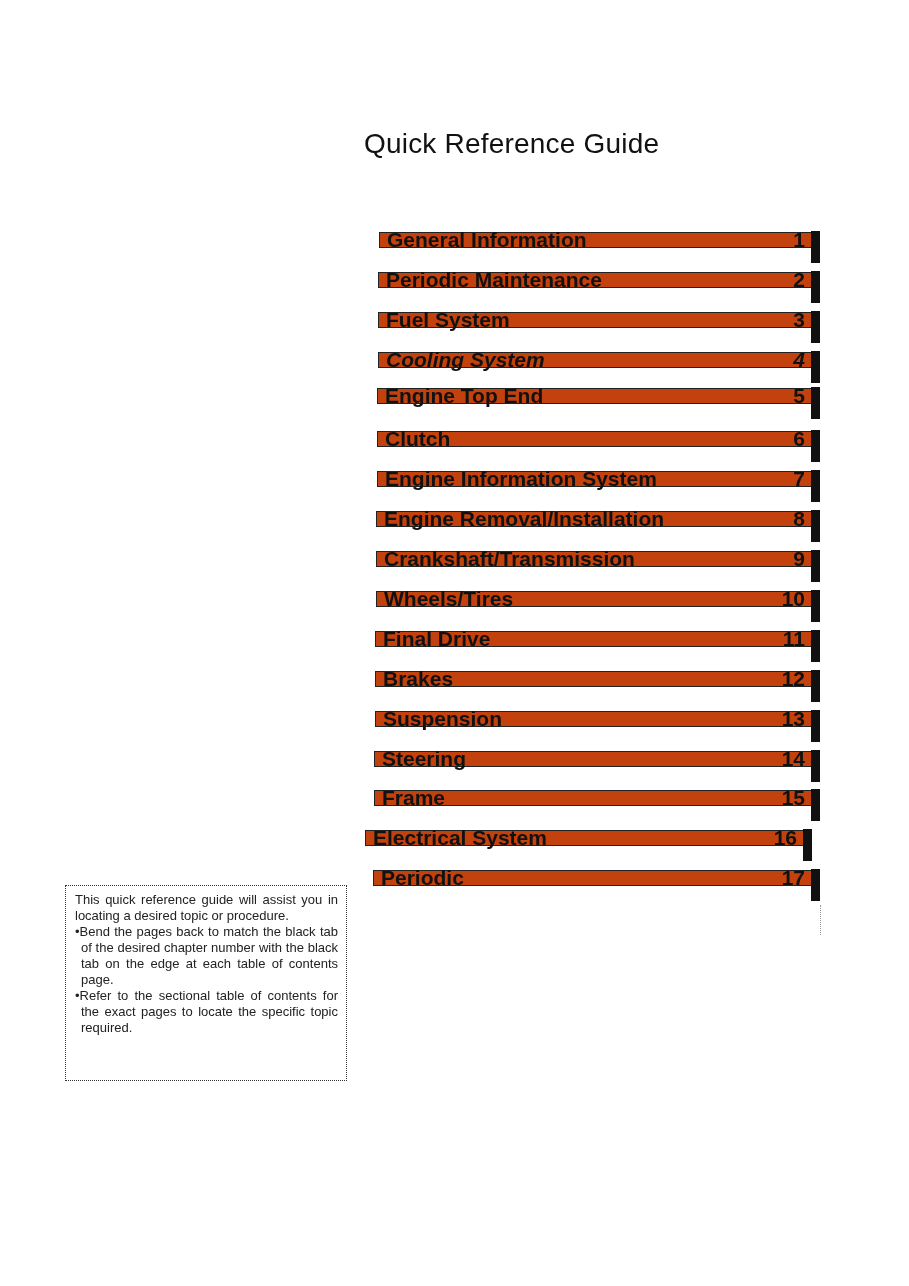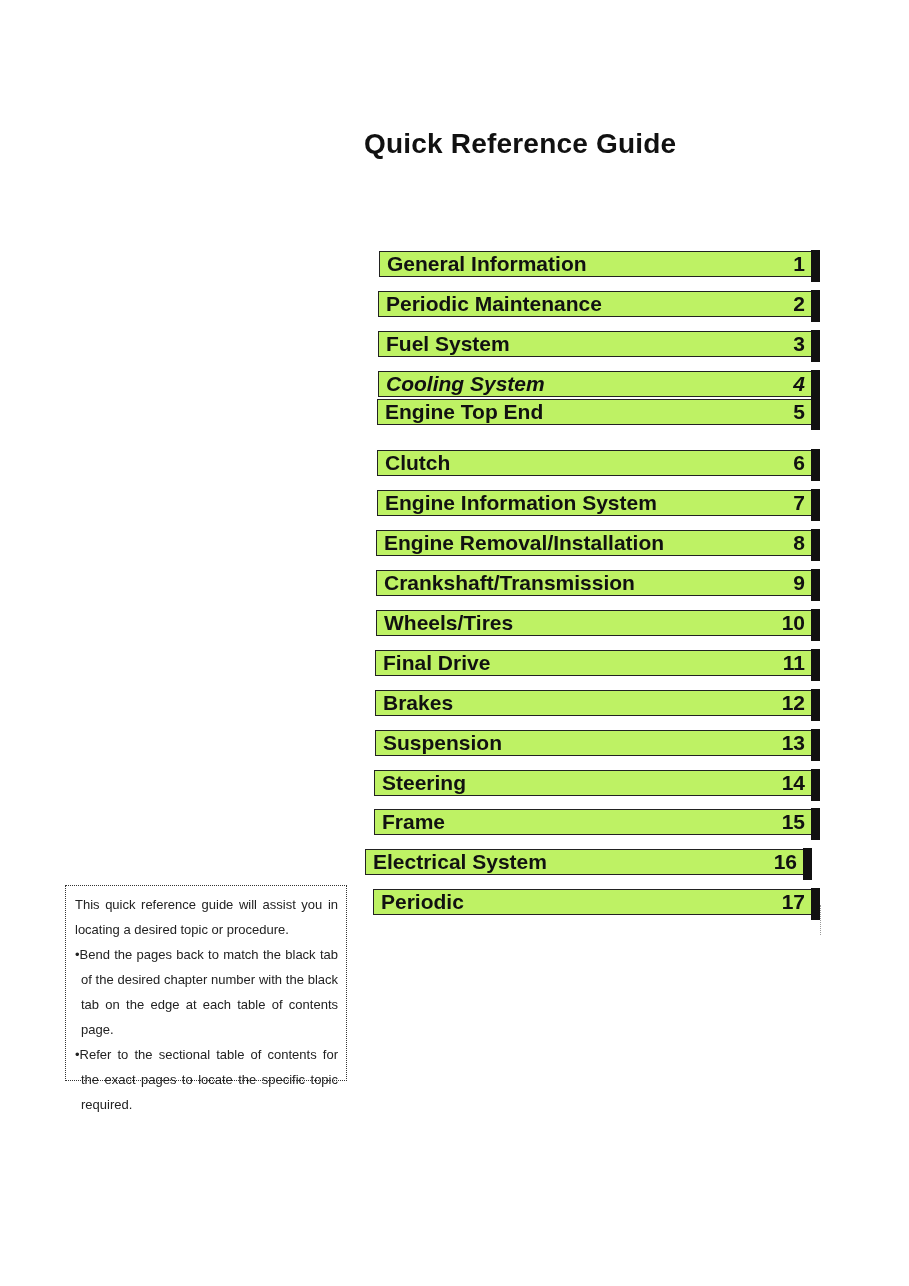--- a/index.html
+++ b/index.html
@@ -2,42 +2,42 @@
 <html><head>
 <meta charset="utf-8">
 <style>
   html, body { margin:0; padding:0; }
   body {
     width:909px; height:1286px; background:#ffffff; position:relative;
     font-family:"Liberation Sans", sans-serif; color:#111; overflow:hidden;
   }
   .title {
     position:absolute; left:364px; top:128px;
-    font-size:28px; font-weight:bold; letter-spacing:0.2px; color:#111;
+    font-size:28px; font-weight:normal; letter-spacing:0.2px; color:#111;
   }
   .toc { position:absolute; left:0; top:0; }
   .entry {
-    position:absolute; height:26px; box-sizing:border-box;
-    border:1.5px solid #222; background:#bef264;
-    display:flex; align-items:center;margin-top:19px;
+    position:absolute; height:16px; box-sizing:border-box;
+    border:1.5px solid #222; background:#c2410c;
+    display:flex; align-items:center;
   }
   .entry .label {
     font-size:21px; font-weight:bold; padding-left:7px; flex:1; white-space:nowrap;
     color:#111;
   }
   .entry .num {
     font-size:21px; font-weight:bold; padding-right:6px; color:#111;
   }
   .entry .tab {
     position:absolute; right:-9px; top:-2px; width:9px; height:32px; background:#111;
   }
   .note {
     position:absolute; left:65px; top:885px; width:282px; height:196px;
     box-sizing:border-box; border:1px dotted #333; padding:6px 8px 4px 9px;
-    font-size:13px; line-height:25px; color:#222;
+    font-size:13px; line-height:16px; color:#222;
   }
   .note p { margin:0; text-align:justify; }
   .note .bullet { text-indent:-6px; padding-left:6px; }
   .edge-dots {
     position:absolute; left:820px; top:905px; width:0; height:30px;
     border-left:1px dotted #999;
   }
 </style>
 </head>
 <body>
@@ -58,21 +58,21 @@
   <div class="entry" style="left:378px;top:312px;width:434px;">
     <span class="label">Fuel System</span>
     <span class="num">3</span>
     <span class="tab"></span>
   </div>
   <div class="entry" style="left:378px;top:352px;width:434px;font-style:italic;">
     <span class="label">Cooling System</span>
     <span class="num">4</span>
     <span class="tab"></span>
   </div>
-  <div class="entry" style="left:377px;top:380px;width:435px;align-items:flex-end;">
+  <div class="entry" style="left:377px;top:388px;width:435px;">
     <span class="label">Engine Top End</span>
     <span class="num">5</span>
     <span class="tab"></span>
   </div>
   <div class="entry" style="left:377px;top:431px;width:435px;">
     <span class="label">Clutch</span>
     <span class="num">6</span>
     <span class="tab"></span>
   </div>
   <div class="entry" style="left:377px;top:471px;width:435px;">

